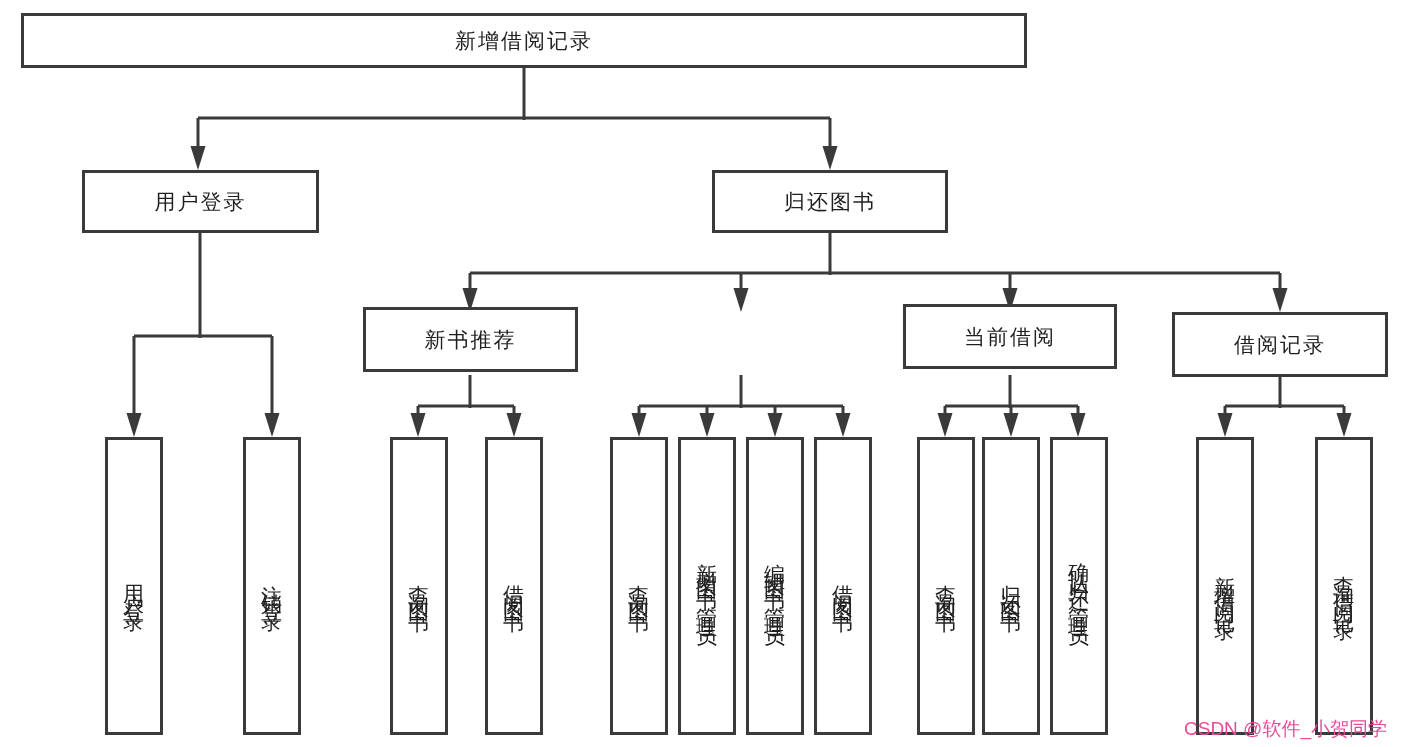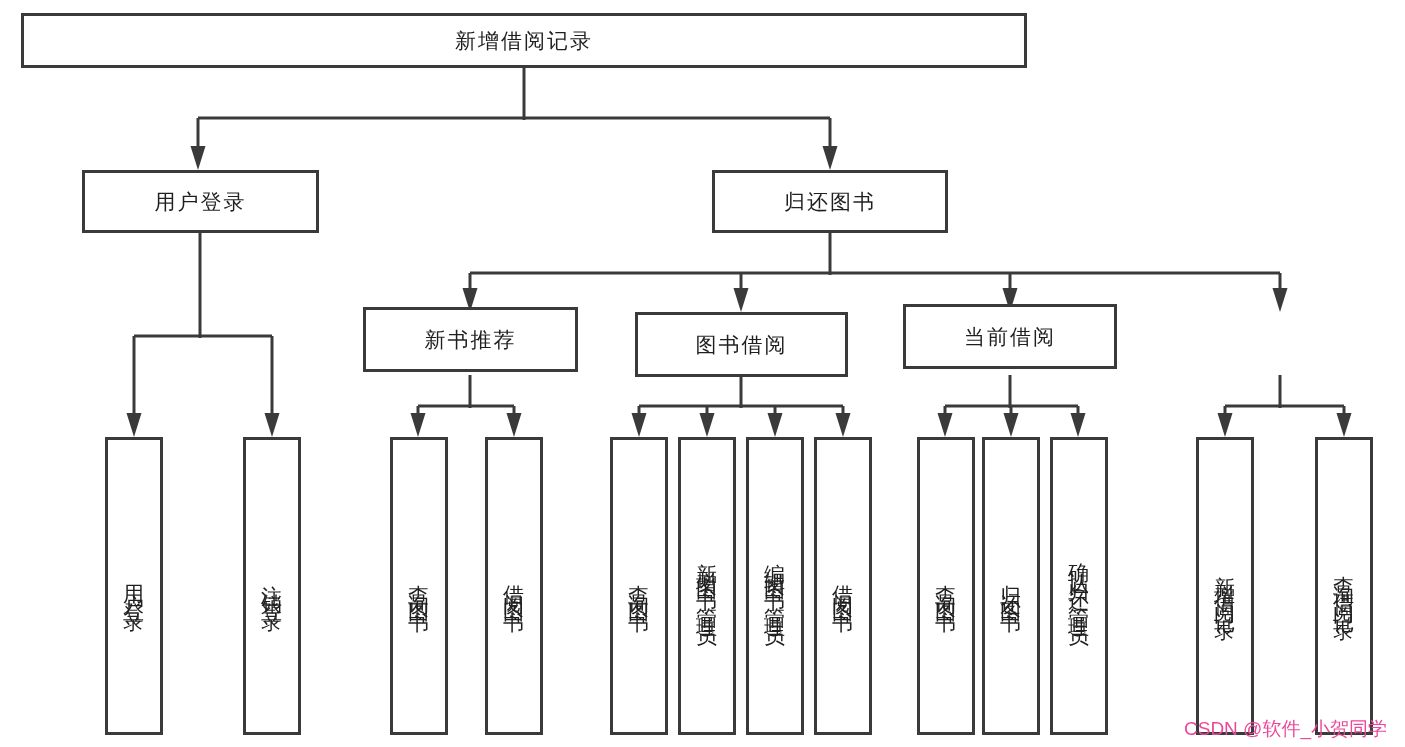--- a/index.html
+++ b/index.html
@@ -126,25 +126,25 @@
   <div class="box" style="left:82px; top:170px; width:237px; height:63px">
     <span class="hlabel">用户登录</span>
   </div>
   <div class="box" style="left:712px; top:170px; width:236px; height:63px">
     <span class="hlabel">归还图书</span>
   </div>
 
   <div class="box" style="left:363px; top:307px; width:215px; height:65px">
     <span class="hlabel">新书推荐</span>
   </div>
-  <div class="box" style="left:635px; top:312px; width:213px; height:65px">
-    <span class="hlabel">图书借阅</span>
-  </div>
   <div class="box" style="left:903px; top:304px; width:214px; height:65px">
     <span class="hlabel">当前借阅</span>
+  </div>
+  <div class="box" style="left:1172px; top:312px; width:216px; height:65px">
+    <span class="hlabel">借阅记录</span>
   </div>
 
   <div class="box vbox" style="left:105px">
     <span class="vlabel">用户登录</span>
   </div>
   <div class="box vbox" style="left:243px">
     <span class="vlabel">注销登录</span>
   </div>
 
   <div class="box vbox" style="left:390px">

